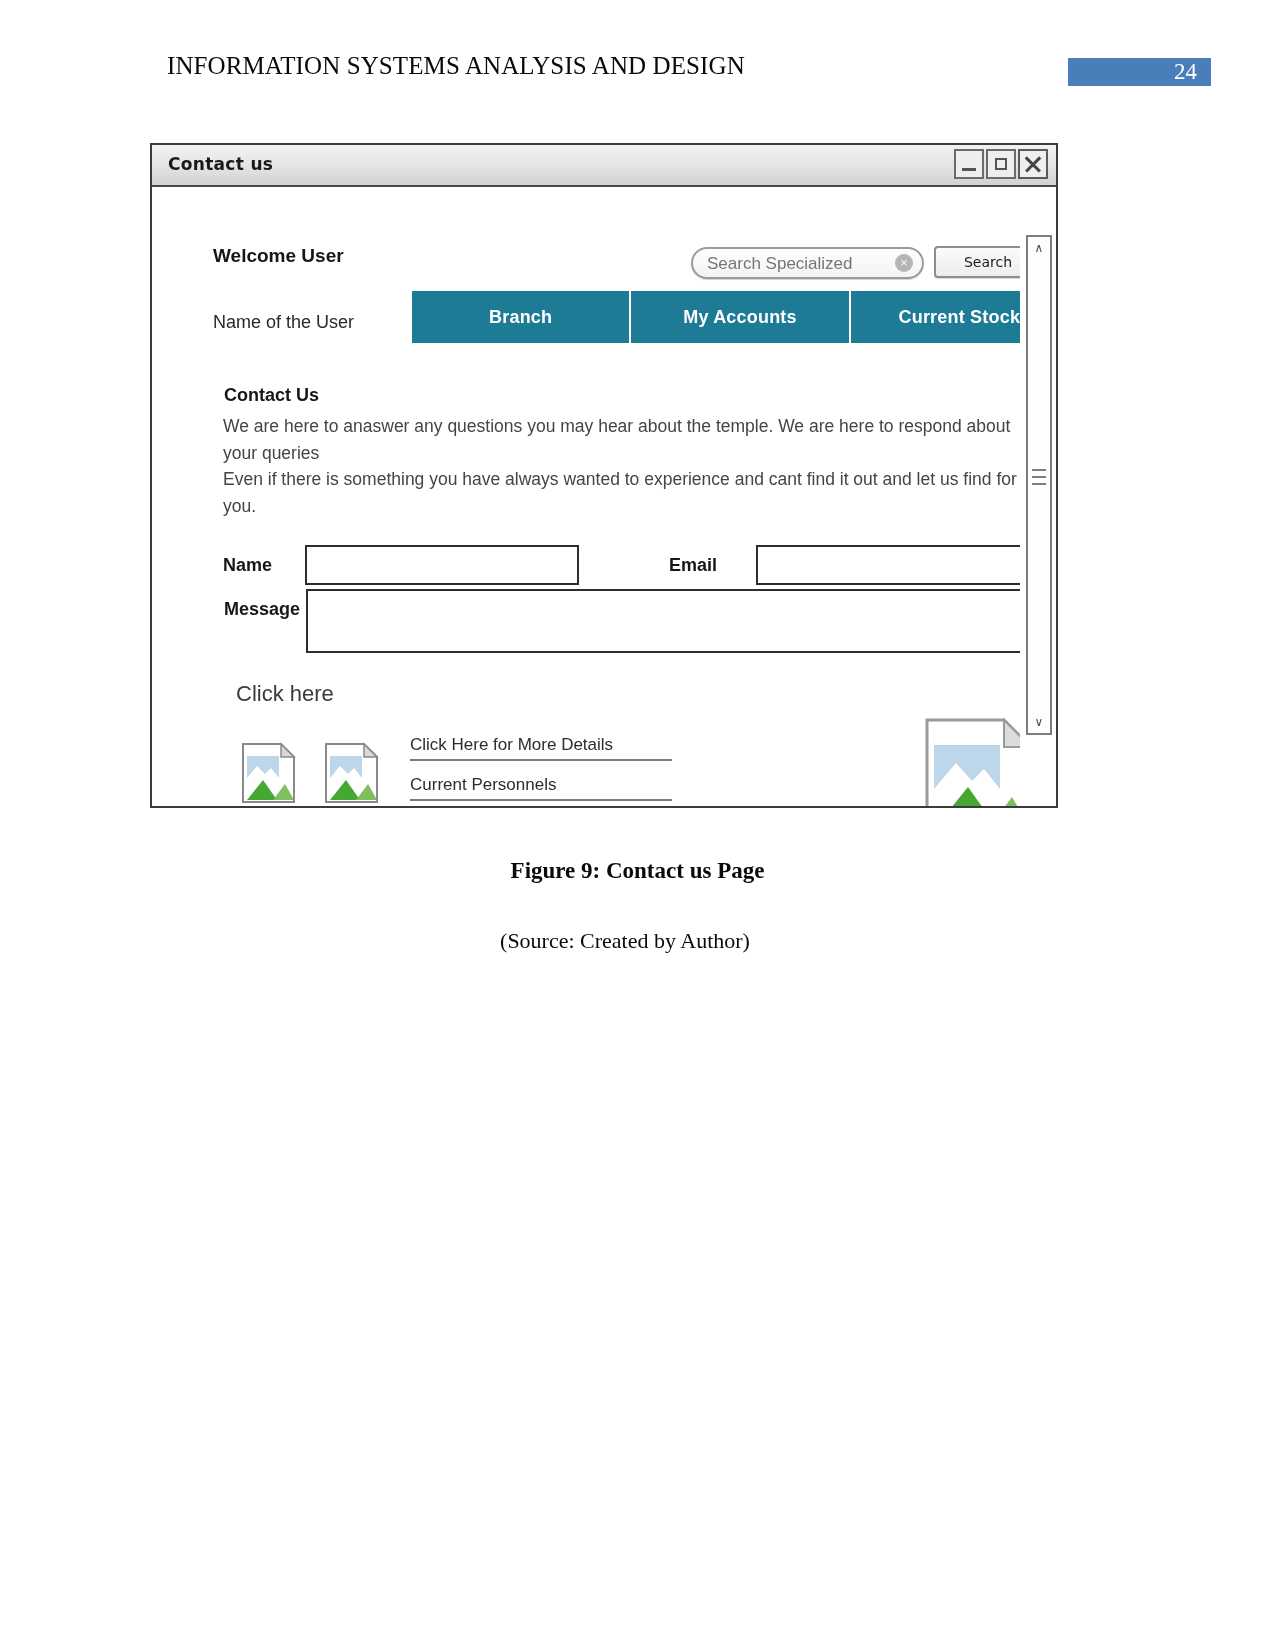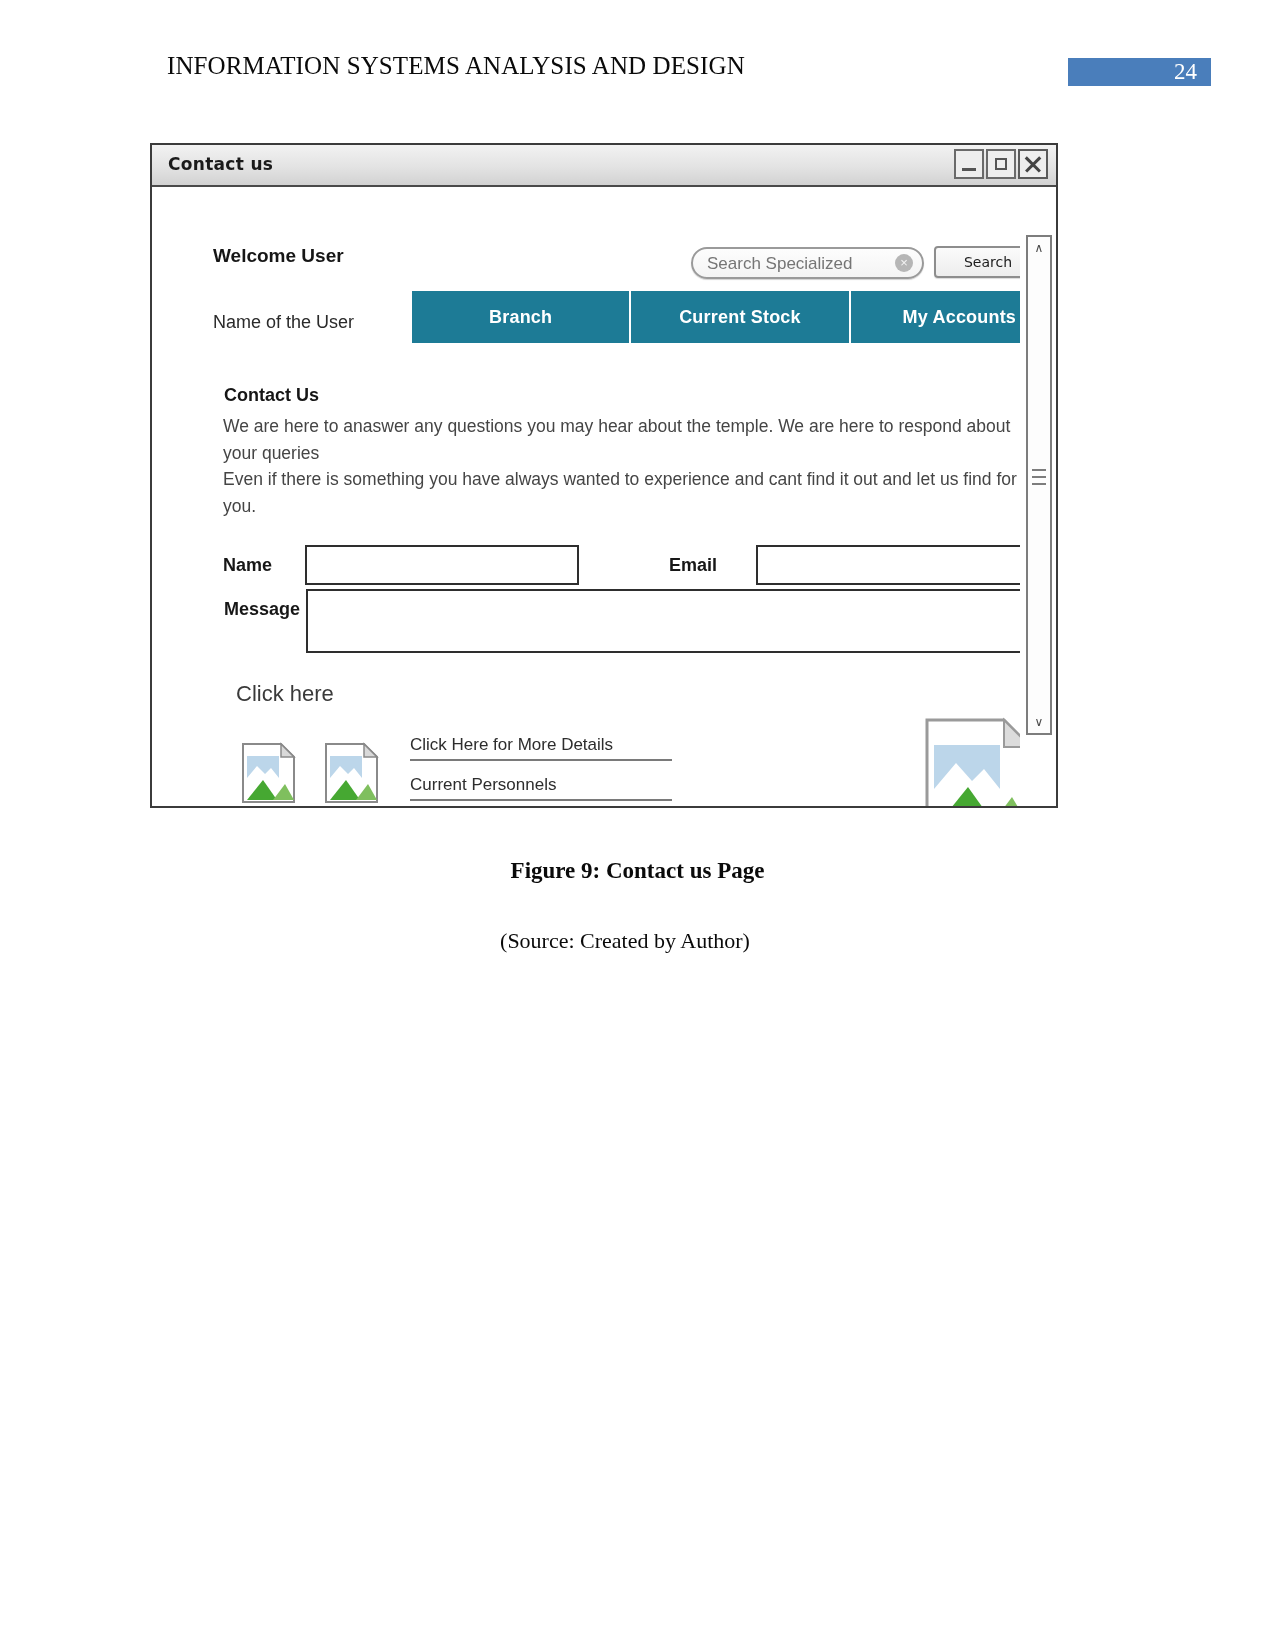--- a/index.html
+++ b/index.html
@@ -421,22 +421,22 @@
       <div class="username">Name of the User</div>
 
       <div class="search-wrap">
         <input class="search-input" type="text" placeholder="Search Specialized" style="">
         <div class="search-clear">×</div>
       </div>
       <div class="search-btn">Search</div>
 
       <div class="navbar">
         <div class="nav-item">Branch</div>
+        <div class="nav-item">My Accounts</div>
         <div class="nav-item">Current Stock</div>
-        <div class="nav-item">My Accounts</div>
       </div>
 
       <div class="ct-heading">Contact Us</div>
       <div class="ct-para">We are here to anaswer any questions you may hear about the temple. We are here to respond about your queries</div>
       <div class="ct-para2">Even if there is something you have always wanted to experience and cant find it out and let us find for you.</div>
 
       <div class="lbl lbl-name">Name</div>
       <input class="fld fld-name" type="text" value="" style="">
 
       <div class="lbl lbl-email">Email</div>

